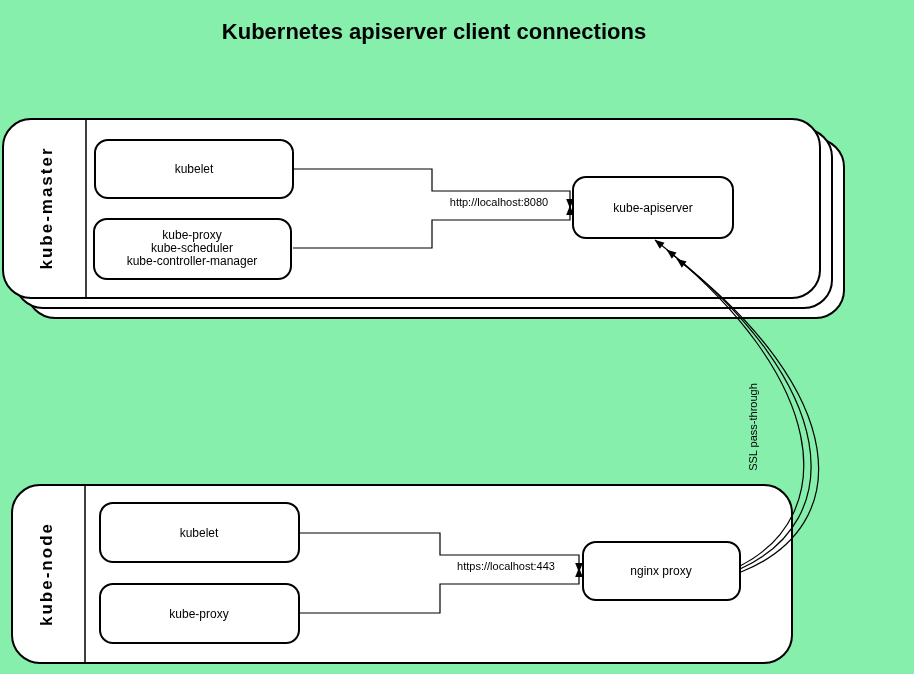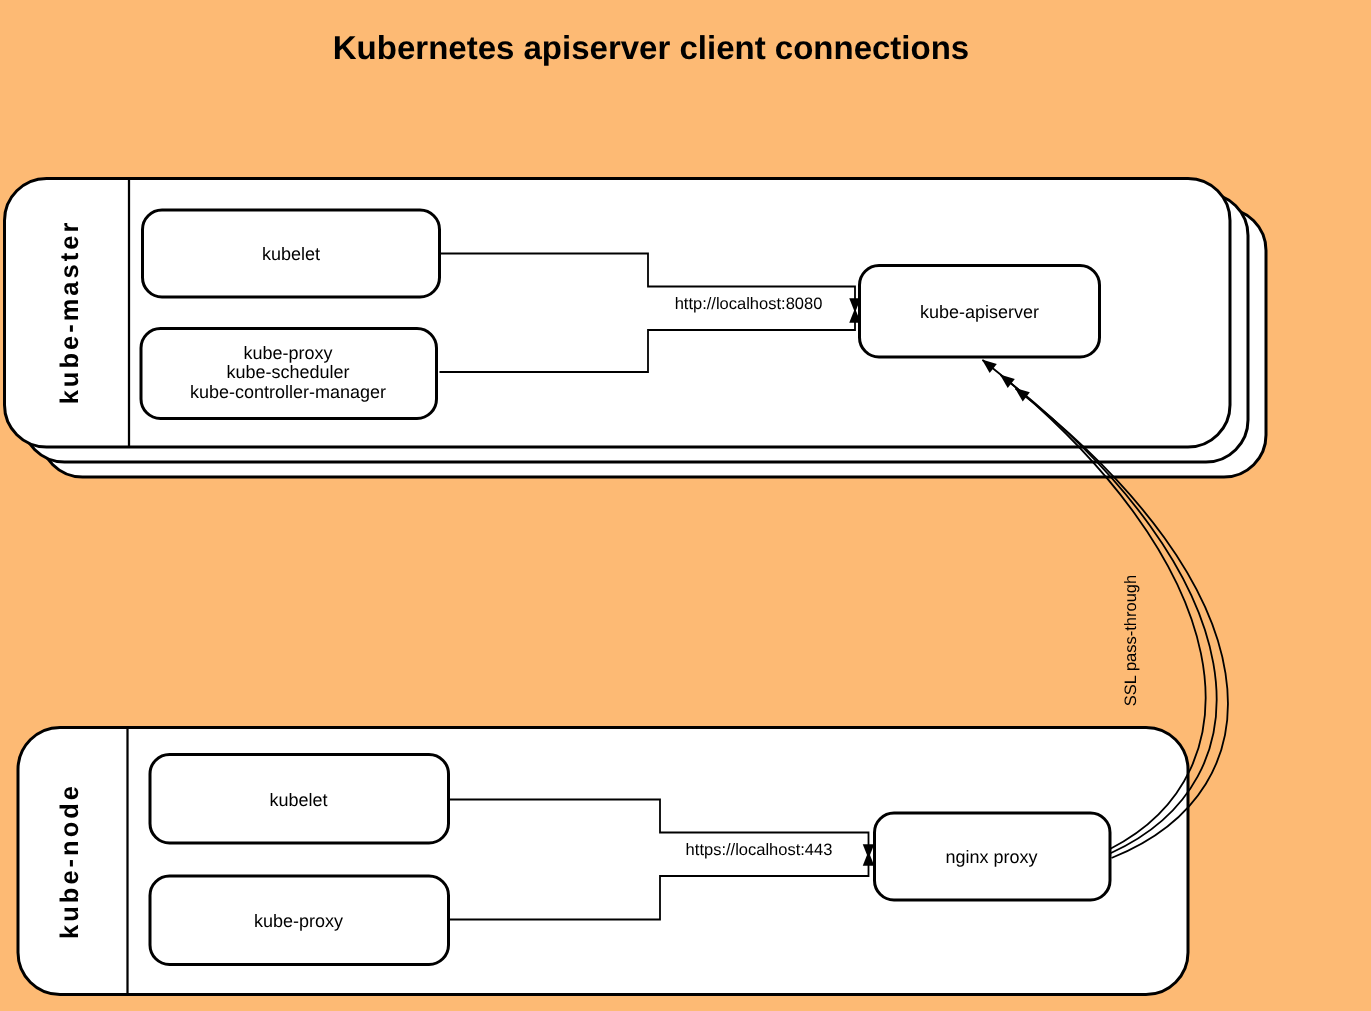--- a/index.html
+++ b/index.html
@@ -4,21 +4,21 @@
 <style>
   html, body {
     margin: 0;
     padding: 0;
     background: #ffffff;
   }
   #stage {
     position: relative;
     width: 914px;
     height: 674px;
-    background: #fdba74;
+    background: #86efac;
     overflow: hidden;
     font-family: "Liberation Sans", sans-serif;
   }
   svg { display: block; }
   text {
     font-family: "Liberation Sans", sans-serif;
     fill: #000000;
   }
   .title-text {
     font-size: 22px;

